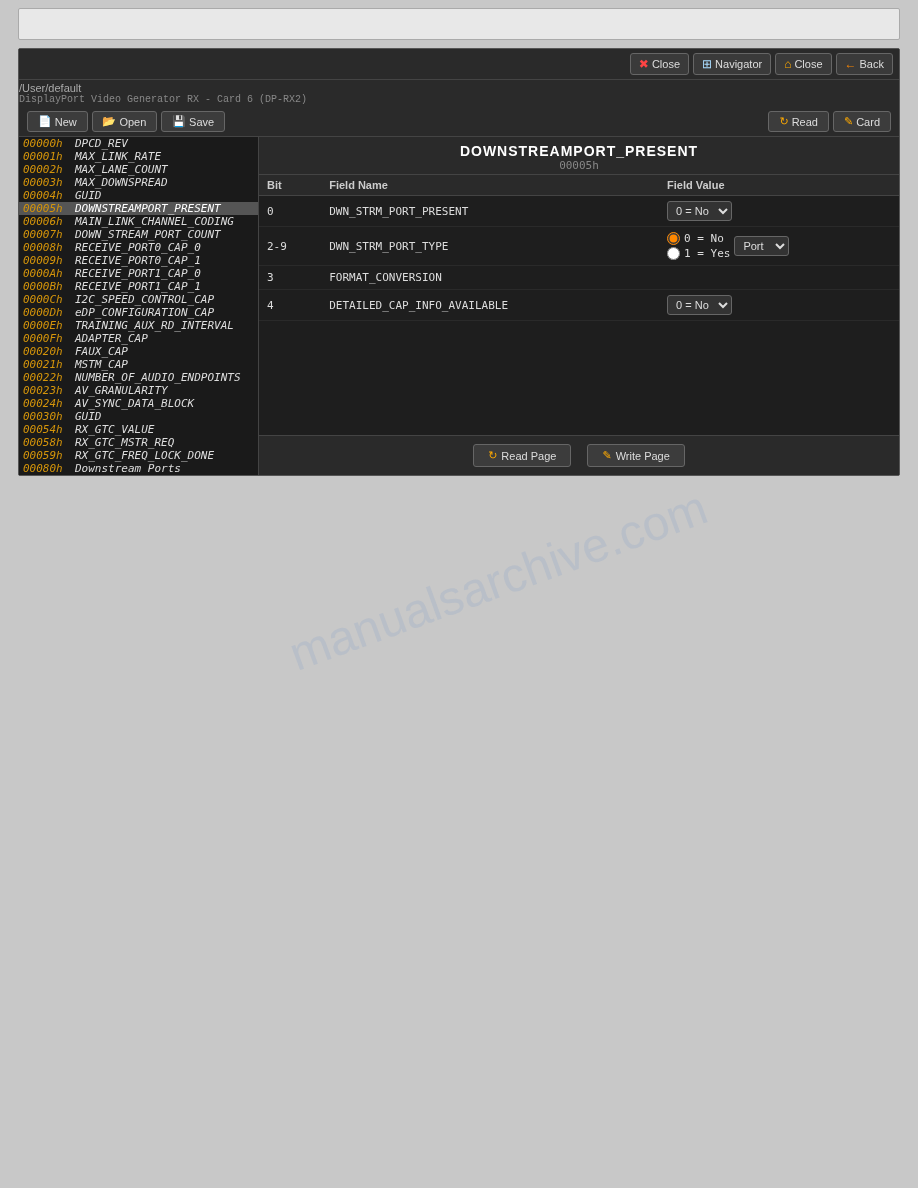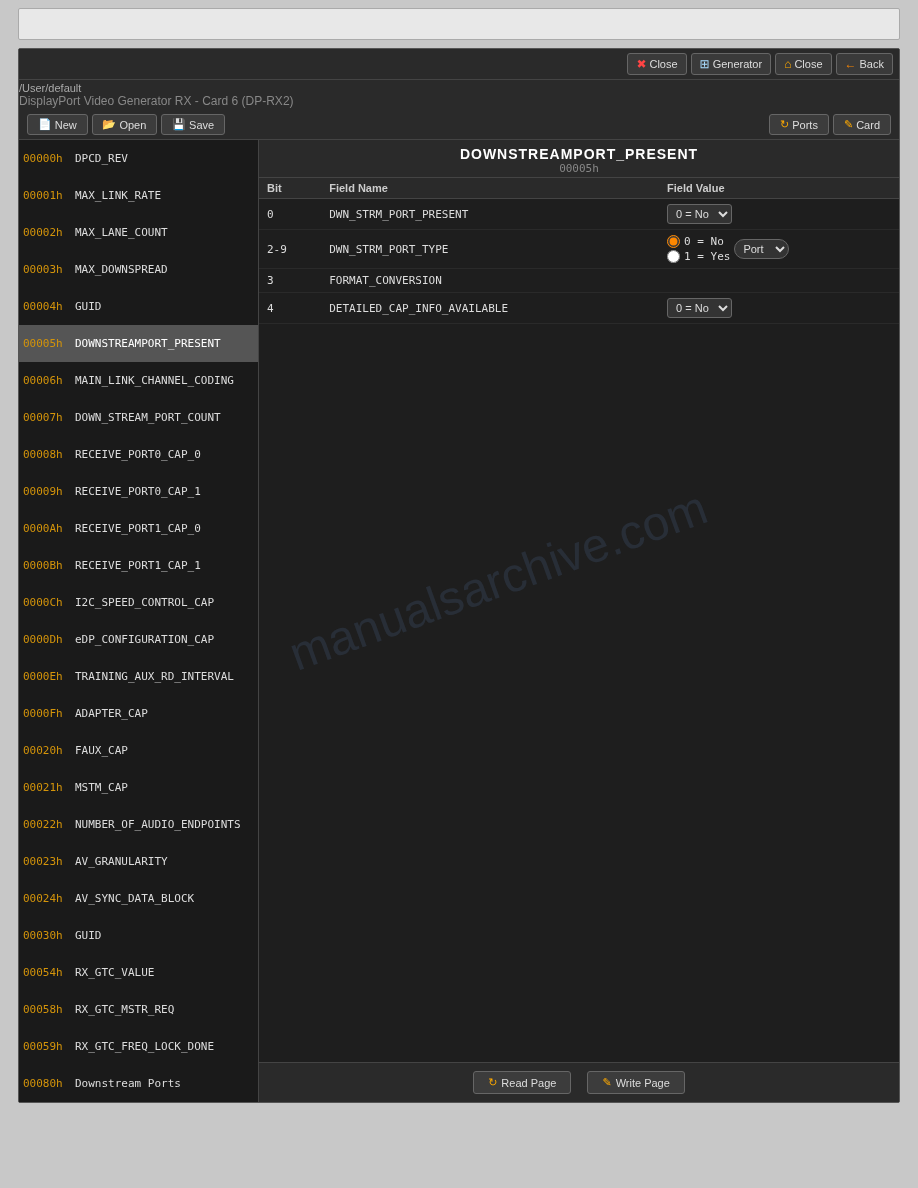--- a/index.html
+++ b/index.html
@@ -56,21 +56,22 @@
 
     
     .path-bar {
       color: #aaa;
       font-size: 11px;
       padding: 2px 0;
       background: #2a2a2a;
     }
     .path-bar .device-info {
       color: #888;
-      font-size: 12px;
+      font-size: 10px;
+      font-family: Liberation Mono, monospace;
     }
 
     
     .action-bar {
       display: flex;
       align-items: center;
       padding: 4px 8px;
       background: #2a2a2a;
       border-bottom: 1px solid #444;
       gap: 4px;
@@ -104,23 +105,24 @@
     .register-list {
       width: 240px;
       min-width: 240px;
       background: #1a1a1a;
       border-right: 1px solid #444;
       overflow-y: auto;
     }
     .reg-item {
       display: flex;
       align-items: center;
-      padding: 12px 4px;
+      padding: 0 4px;
       cursor: pointer;
       border-bottom: none;
+      font-style: italic;
     }
     .reg-item.selected { background: #555; }
     .reg-addr {
       color: #d4940a;
       font-size: 11px;
       width: 52px;
       min-width: 52px;
       font-family: monospace;
     }
     .reg-name {
@@ -208,21 +210,21 @@
       display: flex;
       align-items: center;
       gap: 4px;
       font-size: 11px;
       color: #ddd;
     }
     .radio-item input[type=radio] { accent-color: #f80; }
     .port-dropdown {
       background: #333;
       border: 1px solid #666;
-      border-radius: 10px;
+      border-radius: 3px;
       color: #ddd;
       font-size: 11px;
       padding: 2px 4px;
       min-width: 55px;
     }
     .value-box {
       background: #333;
       border: 1px solid #666;
       border-radius: 3px;
       color: #ddd;
@@ -277,21 +279,21 @@
 
 <div class="main-window">
 
   <div class="toolbar">
     <button class="toolbar-btn">
       <span class="icon icon-close">✖</span>
       <span>Close</span>
     </button>
     <button class="toolbar-btn">
       <span class="icon icon-nav">⊞</span>
-      <span>Generator</span>
+      <span>Navigator</span>
     </button>
     <button class="toolbar-btn">
       <span class="icon icon-home">⌂</span>
       <span>Close</span>
     </button>
     <button class="toolbar-btn">
       <span class="icon">←</span>
       <span>Back</span>
     </button>
   </div>
@@ -310,21 +312,21 @@
       <span class="icon">📂</span>
       <span>Open</span>
     </button>
     <button class="action-btn">
       <span class="icon">💾</span>
       <span>Save</span>
     </button>
     <div class="read-write-group">
       <button class="action-btn">
         <span class="icon">↻</span>
-        <span>Ports</span>
+        <span>Read</span>
       </button>
       <button class="action-btn">
         <span class="icon">✎</span>
         <span>Card</span>
       </button>
     </div>
   </div>
 
   <div class="content-area">
 

